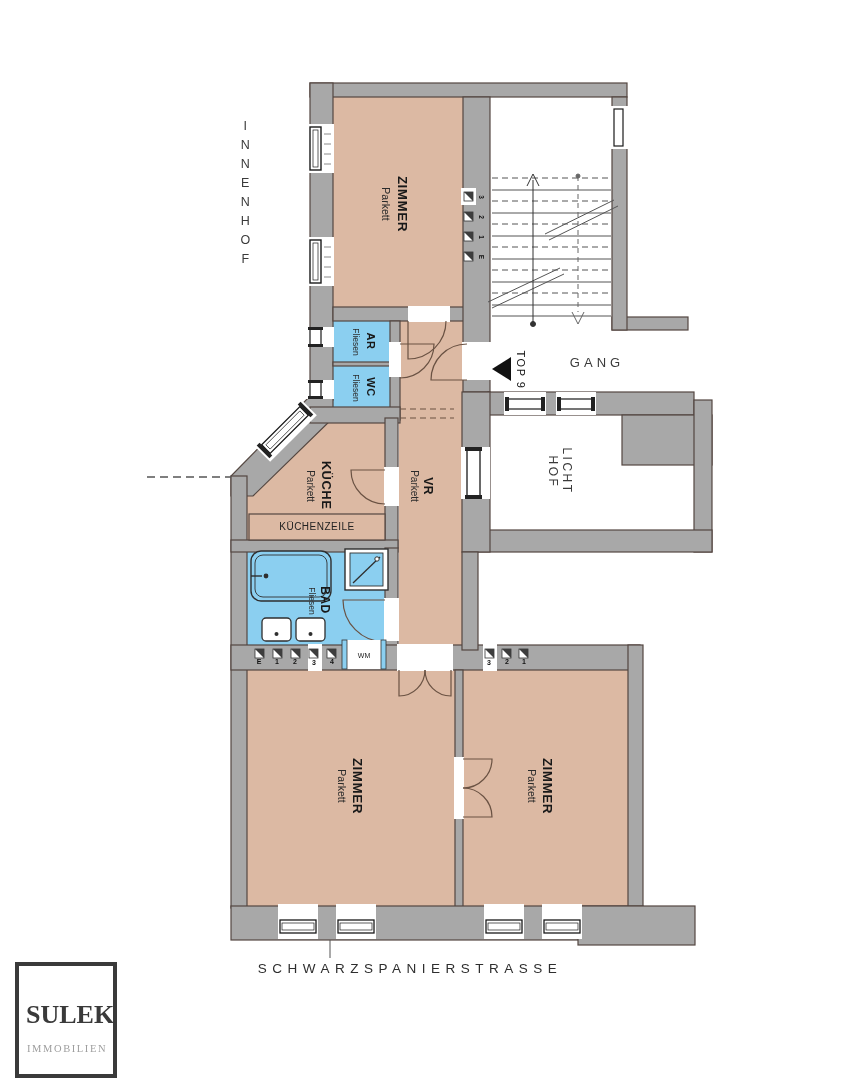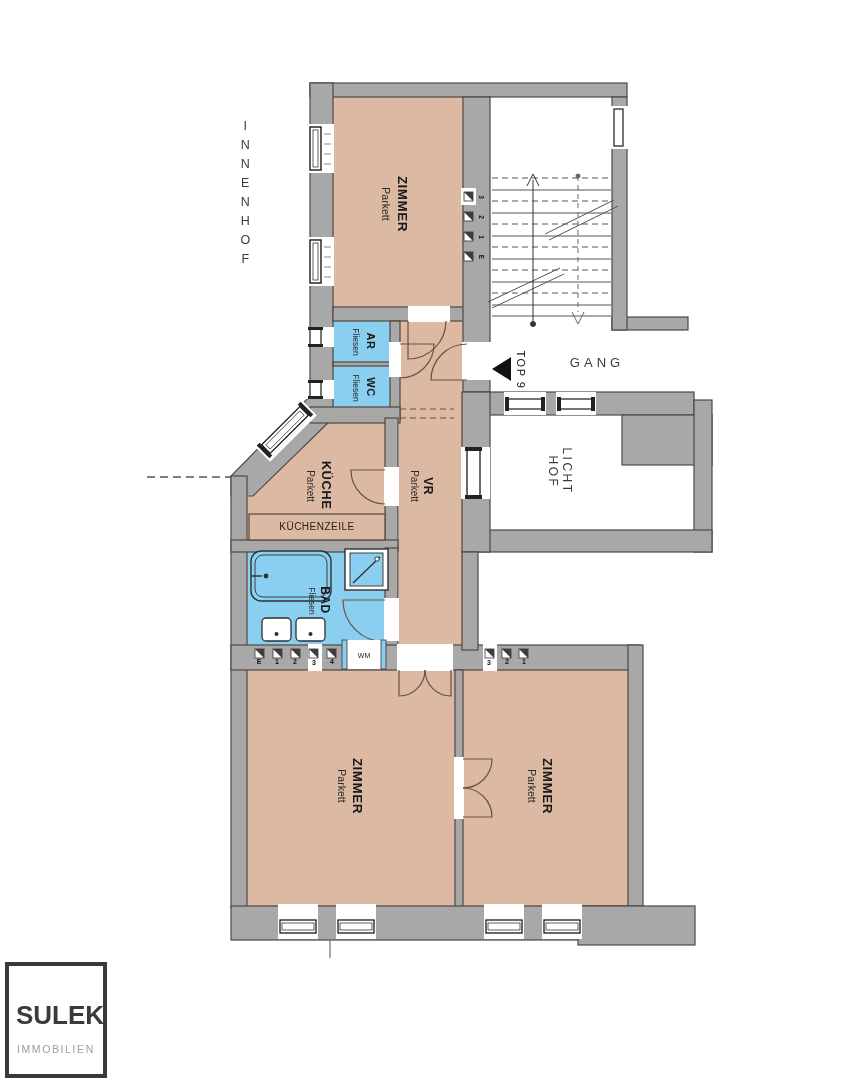--- a/index.html
+++ b/index.html
@@ -6,21 +6,21 @@
   .canvas{position:relative;width:855px;height:1080px;background:#fff;overflow:hidden;
           font-family:"Liberation Sans",sans-serif;}
   .canvas svg{position:absolute;left:0;top:0;}
   .lbl{position:absolute;transform:translate(-50%,-50%);white-space:nowrap;color:#1c1c1c;line-height:1;}
   .vtext{writing-mode:vertical-rl;}
   .upright{writing-mode:vertical-lr;text-orientation:upright;}
   .room-name{font-weight:bold;letter-spacing:0.5px;color:#181818;}
   .room-floor{color:#2b2b2b;}
   .zone{color:#3a3a3a;}
   .mk{font-size:7px;font-weight:bold;color:#111;}
-  .logo-box{position:absolute;left:5px;top:962px;width:94px;height:108px;border:4px solid #3a3a3a;background:#fff;}
+  .logo-box{position:absolute;left:15px;top:962px;width:94px;height:108px;border:4px solid #3a3a3a;background:#fff;font-family:Liberation Serif, serif;}
   .logo-name{position:absolute;left:7px;top:34px;font-size:26px;font-weight:bold;letter-spacing:0px;color:#3a3a3a;}
   .logo-sub{position:absolute;left:8px;top:64px;font-size:10.5px;letter-spacing:1.6px;color:#9e9e9e;margin-top:13px;}
 </style>
 </head>
 <body>
 
 <div class="canvas">
 
 <svg width="855" height="1080" viewBox="0 0 855 1080">
 
@@ -292,20 +292,21 @@
 <div class="lbl vtext zone" style="left:553px;top:472px;font-size:12px;letter-spacing:2.5px;">HOF</div>
 
 <div class="lbl vtext" style="left:520px;top:370px;font-size:11px;letter-spacing:1.5px;color:#111;">TOP 9</div>
 
 <div class="lbl vtext room-name" style="left:357px;top:786px;font-size:13.5px;">ZIMMER</div>
 <div class="lbl vtext room-floor" style="left:342px;top:786px;font-size:10.5px;">Parkett</div>
 
 <div class="lbl vtext room-name" style="left:547px;top:786px;font-size:13.5px;">ZIMMER</div>
 <div class="lbl vtext room-floor" style="left:532px;top:786px;font-size:10.5px;">Parkett</div>
 
+<div class="lbl" style="left:410px;top:969px;font-size:13.5px;letter-spacing:5.5px;color:#2e2e2e;">SCHWARZSPANIERSTRASSE</div>
 
 <div class="lbl mk" style="left:259px;top:661px;">E</div>
 <div class="lbl mk" style="left:277px;top:661px;">1</div>
 <div class="lbl mk" style="left:295px;top:661px;">2</div>
 <div class="lbl mk" style="left:314px;top:662px;">3</div>
 <div class="lbl mk" style="left:332px;top:661px;">4</div>
 
 <div class="lbl mk" style="left:489px;top:662px;">3</div>
 <div class="lbl mk" style="left:507px;top:661px;">2</div>
 <div class="lbl mk" style="left:524px;top:661px;">1</div>

